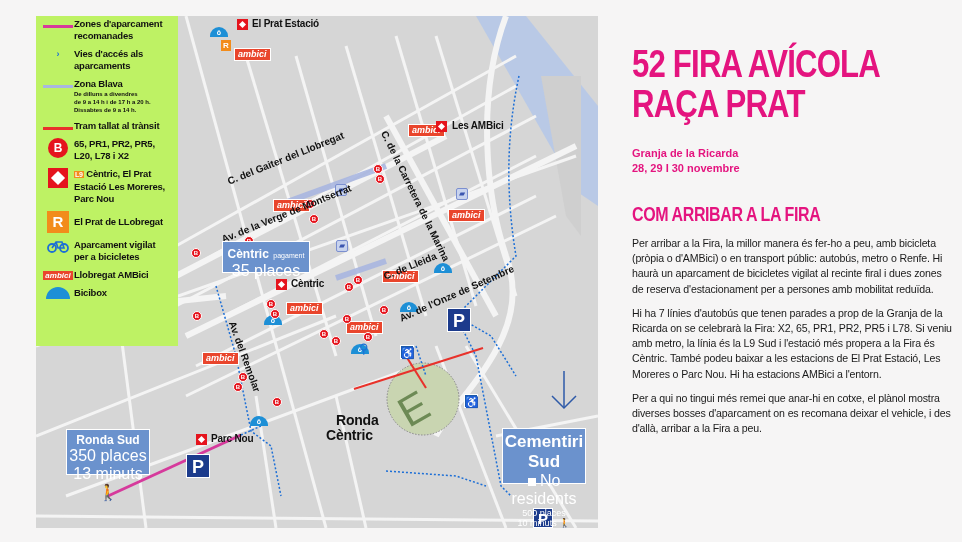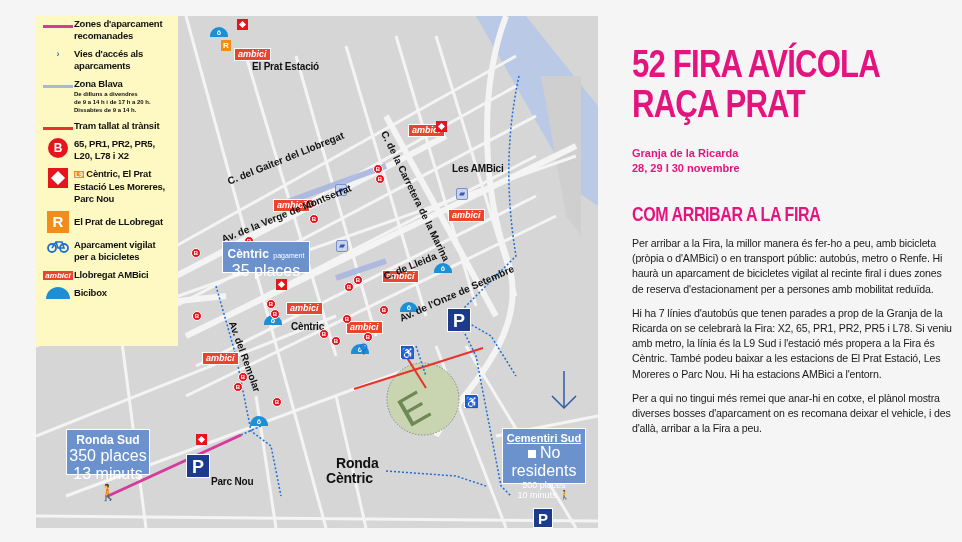--- a/index.html
+++ b/index.html
@@ -2,38 +2,38 @@
 <html><head>
 <meta charset="utf-8">
 <style>
   * { box-sizing: border-box; margin: 0; padding: 0; }
   html, body { width: 962px; height: 542px; overflow: hidden; background: #f6f5f5; font-family: "Liberation Sans", sans-serif; }
   #page { position: relative; width: 962px; height: 542px; background: #f6f5f5; }
 
   
   #map { position: absolute; left: 36px; top: 16px; width: 562px; height: 512px; background: #d4d4d4; overflow: hidden; }
   #map svg.base { position: absolute; left: 0; top: 0; }
-  .lbl { position: absolute; color: #111; font-weight: bold; white-space: nowrap; font-size: 10px; letter-spacing: -0.2px; margin-top: 43px; }
+  .lbl { position: absolute; color: #111; font-weight: bold; white-space: nowrap; font-size: 10px; letter-spacing: -0.2px; }
   .street { position: absolute; color: #111; font-weight: bold; white-space: nowrap; font-size: 10px; transform-origin: left center; }
   .ambici { position: absolute; background: #e9452c; color: #fff; font-size: 9px; font-weight: bold; padding: 0 3px; line-height: 11px; border: 1px solid #fff; font-style: italic; }
   .bus { position: absolute; width: 10px; height: 10px; border-radius: 50%; background: #e5141d; border: 1px solid #fff; color: #fff; font-size: 6px; line-height: 8px; text-align: center; font-weight: bold; }
   .metro { position: absolute; width: 11px; height: 11px; background: #e5141d; }
   .metro::after { content: ""; position: absolute; left: 3px; top: 3px; width: 5px; height: 5px; background: #fff; transform: rotate(45deg); }
   .bicibox { position: absolute; width: 18px; height: 10px; background: #1d8fd6; border-radius: 10px 10px 0 0; color: #fff; font-size: 7px; text-align: center; line-height: 11px; font-weight: bold; }
   .parking { position: absolute; width: 24px; height: 24px; background: #1c3b8c; color: #fff; font-weight: bold; font-size: 18px; line-height: 24px; text-align: center; border: 1px solid #fff; }
   .disabled { position: absolute; width: 14px; height: 14px; background: #1c5aa8; color: #fff; font-size: 11px; line-height: 14px; text-align: center; border: 1px solid #fff; }
   .zb-sign { position: absolute; width: 12px; height: 12px; background: #c8d3ee; border: 1px solid #7b8fd0; border-radius: 2px; color: #3c56b0; font-size: 8px; line-height: 10px; text-align: center; }
   .rodalies { position: absolute; width: 10px; height: 11px; background: #f28c1b; color: #fff; font-size: 8px; font-weight: bold; line-height: 11px; text-align: center; }
 
   .infobox { position: absolute; background: #6b92cd; color: #fff; text-align: center; border: 1px solid #fff; }
   .infobox .t { font-weight: bold; font-size: 12px; }
   .infobox .s { font-size: 16px; }
 
   
-  #legend { position: absolute; left: 36px; top: 16px; width: 142px; height: 330px; background: #fef9c3; padding: 2px 6px 0 6px; }
+  #legend { position: absolute; left: 36px; top: 16px; width: 142px; height: 330px; background: #bef264; padding: 2px 6px 0 6px; }
   .leg-row { display: flex; align-items: flex-start; margin-bottom: 6px; }
   .leg-sym { width: 32px; flex: 0 0 32px; display: flex; justify-content: center; align-items: center; min-height: 12px; }
   .leg-txt { font-size: 9.5px; color: #111; line-height: 12px; font-weight: bold; letter-spacing: -0.2px; }
   .leg-sub { font-size: 6px; line-height: 8px; font-weight: bold; color: #111; }
   .lline { width: 30px; height: 3px; margin-top: 5px; }
 
   
   #right { position: absolute; left: 632px; top: 24px; width: 320px; margin-top: 20px; }
   .title { color: #e4147f; font-family: "Liberation Sans", sans-serif; font-weight: bold; font-size: 38px; line-height: 40px; letter-spacing: -1px; transform: scaleX(0.82); transform-origin: left top; white-space: nowrap; }
   .subtitle { color: #e4147f; font-size: 11px; line-height: 15px; margin-top: 22px; font-weight: bold; }
@@ -189,21 +189,21 @@
     <div class="infobox" style="left:186px;top:225px;width:88px;height:32px;padding-top:2px;">
       <div><span class="t">Cèntric</span> <span style="font-size:7px;">pagament</span></div>
       <div class="s">35 places</div>
     </div>
     <div class="infobox" style="left:30px;top:413px;width:84px;height:46px;padding-top:3px;">
       <div class="t">Ronda Sud</div>
       <div class="s">350 places</div>
       <div class="s"><span>13 minuts</span> <span>🚶</span></div>
     </div>
     <div class="infobox" style="left:466px;top:412px;width:84px;height:56px;padding-top:3px;">
-      <div class="t" style="font-size:11px;text-decoration:underline;">Cementiri Sud</div>
+      <div class="t" style="font-size:17px;">Cementiri Sud</div>
       <div class="s"><span style="display:inline-block;width:8px;height:8px;background:#fff;vertical-align:middle;"></span> <span>No residents</span></div>
       <div class="s" style="font-size:9px;">500 places</div>
       <div class="s" style="font-size:9px;"><span>10 minuts</span> <span>🚶</span></div>
     </div>
   </div>
 
   <div id="legend">
     <div class="leg-row">
       <div class="leg-sym">
           <div class="lline" style="background:#d63a9c;"></div>

